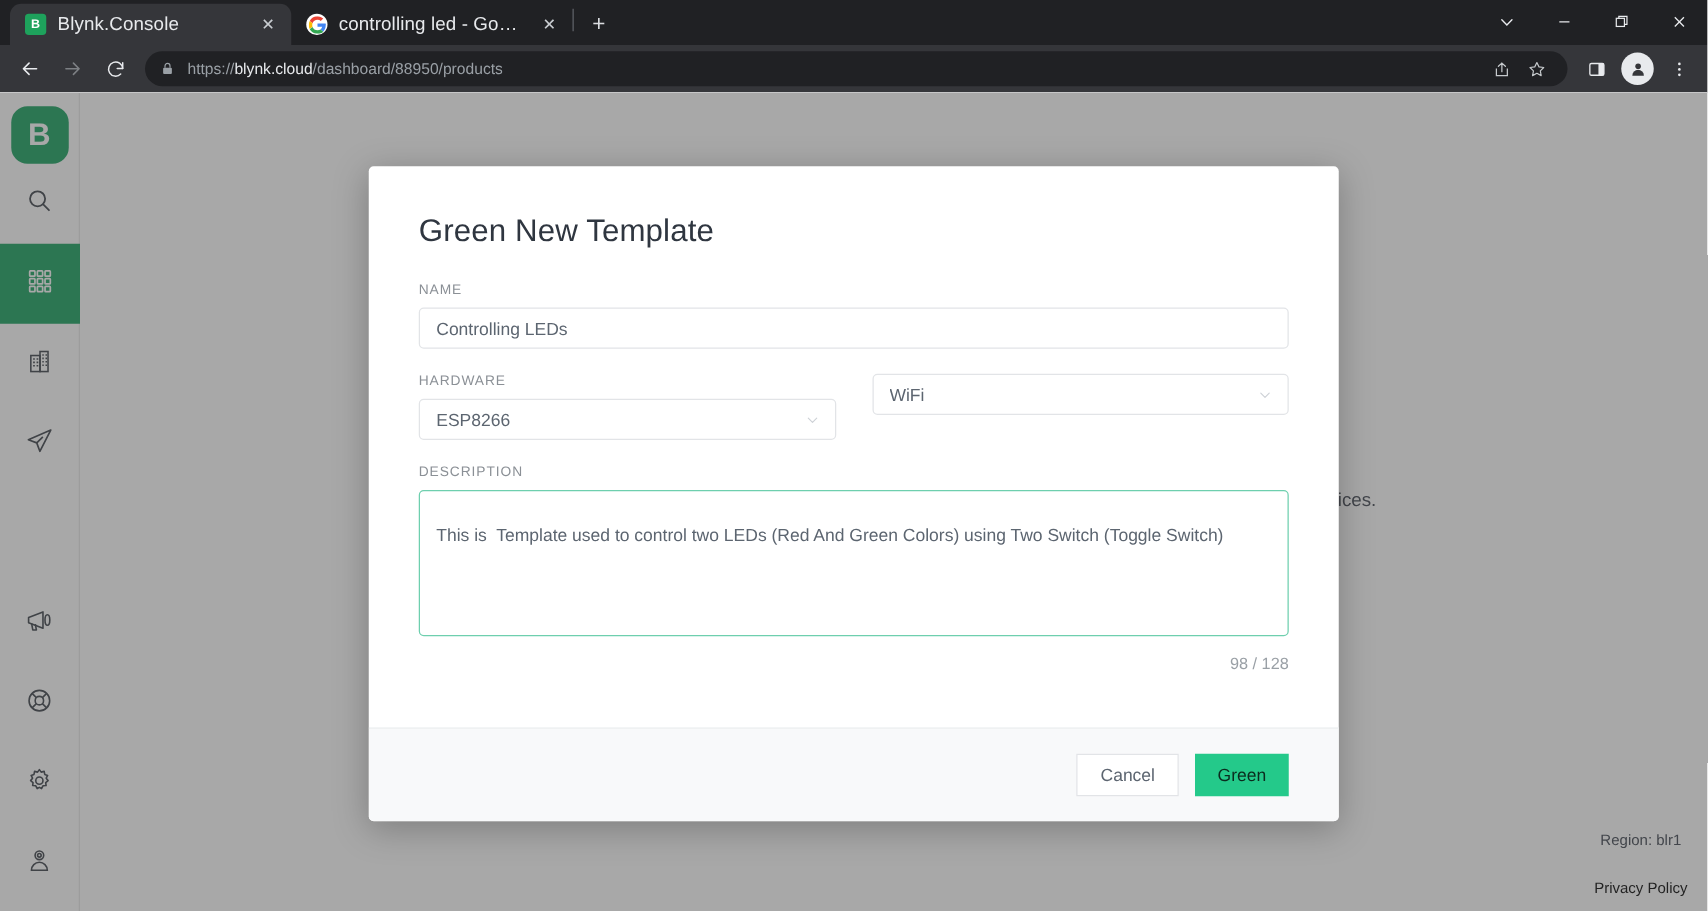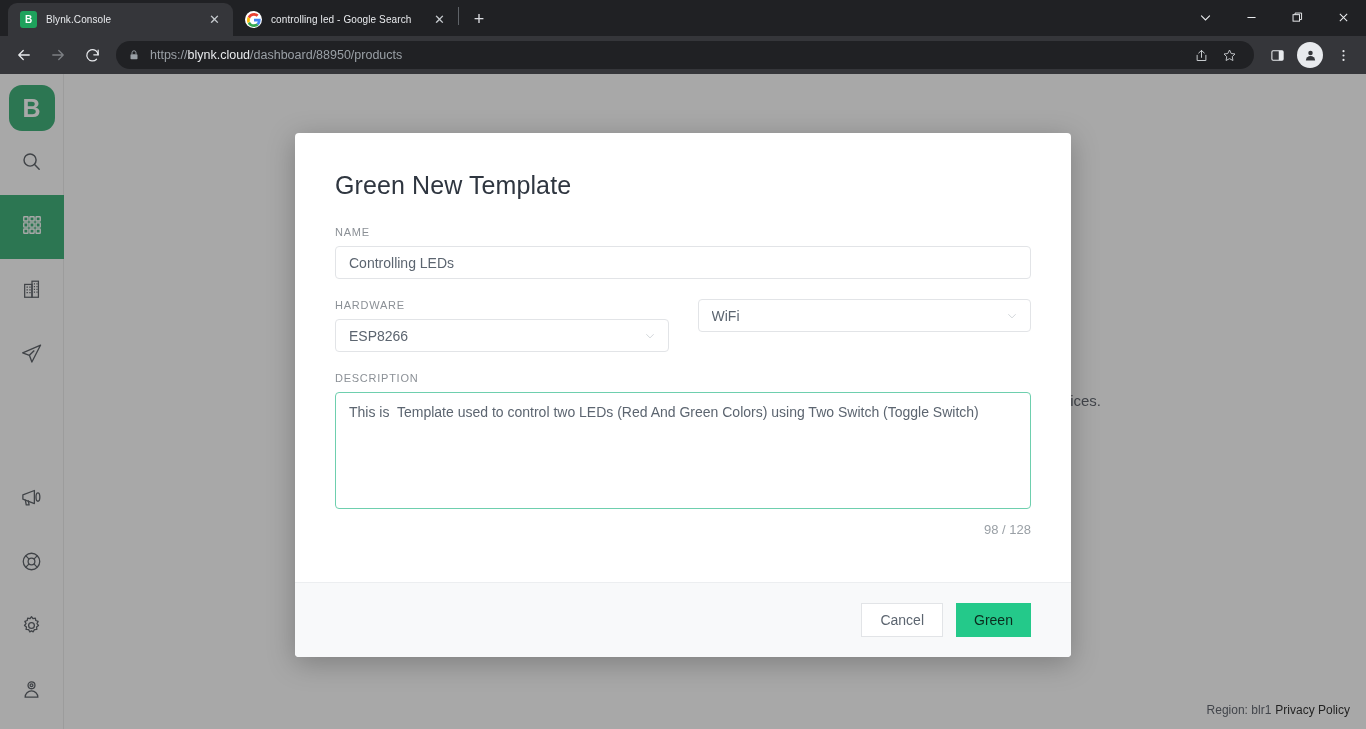--- a/index.html
+++ b/index.html
@@ -38,21 +38,21 @@
     font-size: 11px; font-weight: bold;
   }
   .fav-blynk { background: #1ea25c; color: #fff; font-size: 10px; border-radius: 3px; }
   .fav-google {
     background: #fff; border-radius: 50%;
     font-size: 12px; font-weight: bold; color: #4285f4;
     position: relative; overflow: hidden;
   }
   .tab-title {
     flex: 1; white-space: nowrap; overflow: hidden; text-overflow: ellipsis;
-    font-size: 10px; letter-spacing: .1px;
+    font-size: 15px; letter-spacing: .1px;
   }
   .tab-close {
     width: 17px; height: 17px; flex: 0 0 17px;
     display: flex; align-items: center; justify-content: center;
     color: #c8ccd0; font-size: 13px; line-height: 1;
   }
   .tab-divider {
     width: 1px; height: 18px; background: #5f6368;
     align-self: center; margin: 0 0 5px 0;
   }
@@ -150,21 +150,21 @@
   }
   .bg-text {
     position: absolute;
     left: 982px; top: 318px;
     font-size: 15px; color: #3f4550;
     white-space: nowrap;
   }
   .region-bar {
     position: absolute; right: 16px; bottom: 12px;
     font-size: 12px; color: #3f4550;
-    display: flex; align-items: center; gap: 4px;
+    display: flex; align-items: center; gap: 24px; flex-direction: column;
   }
   .region-bar .pp { color: #000000; }
 
   
   .scrim {
     position: absolute; left: 0; top: 0;
     width: 1366px; height: 655px;
     background: rgba(70,70,70,.47);
   }
   .modal {
@@ -204,21 +204,21 @@
     position: absolute; right: 13px; top: 50%;
     transform: translateY(-50%);
     color: #cdd1d6; pointer-events: none;
     display: flex; align-items: center;
   }
   .desc-area {
     width: 100%; height: 117px;
     border: 1px solid #6ecfae; border-radius: 4px;
     background: #fff;
     font-size: 14px; color: #5c6570;
-    padding: 9px 13px;
+    padding: 25px 13px;
     resize: none; outline: none;
     font-family: "Liberation Sans", sans-serif;
     line-height: 1.45;
   }
   .counter {
     text-align: right; font-size: 13px;
     color: #9aa0a6; margin-top: 9px;
   }
   .modal-footer {
     height: 75px; background: #f8f9fa;

